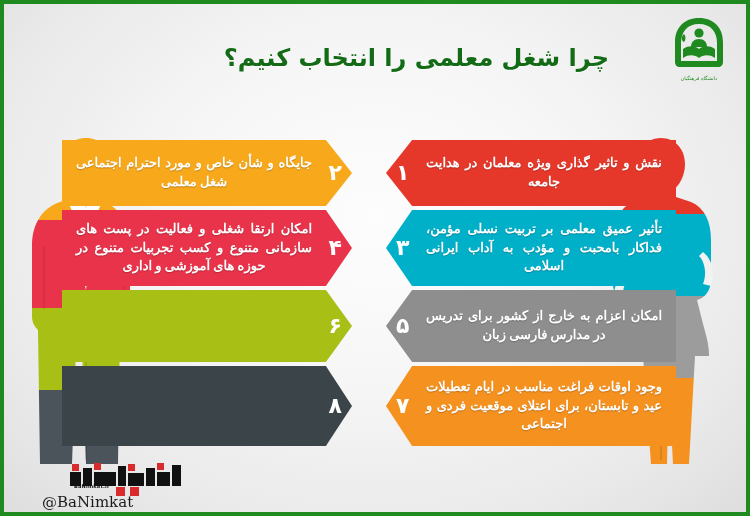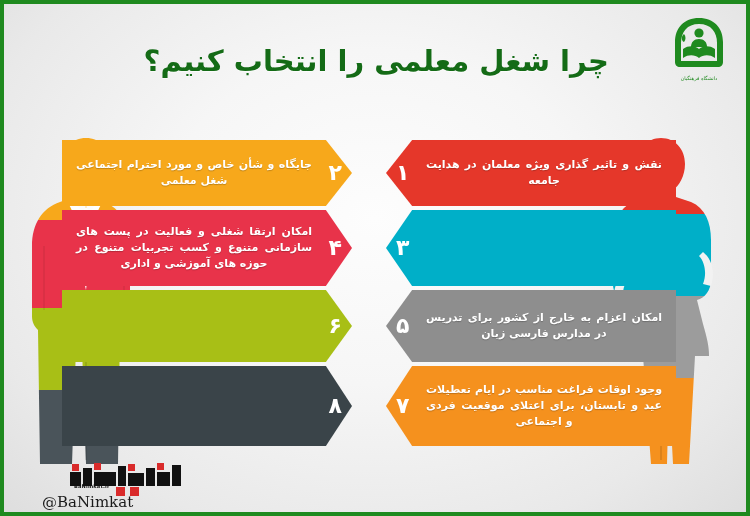--- a/index.html
+++ b/index.html
@@ -13,21 +13,21 @@
     border:4px solid #1f8a1f;
     background:
       radial-gradient(ellipse at 50% 42%, #fdfdfd 0%, #f6f6f6 40%, #e9e9e9 78%, #dedede 100%);
     overflow:hidden;
   }
 
   
   #header{position:absolute;top:0;left:0;width:750px;height:120px;}
   #title{
     position:absolute;top:40px;right:145px;
-    color:#146b16;font-size:29px;font-weight:bold;
+    color:#146b16;font-size:24px;font-weight:bold;
     letter-spacing:0px;white-space:nowrap;direction:rtl;
     text-shadow:0 1px 0 rgba(255,255,255,.6);
   }
   #logo{position:absolute;top:12px;right:22px;width:66px;height:66px;text-align:center;}
   #logo .logo-caption{
     display:block;font-size:5px;color:#1f8a1f;margin-top:1px;direction:rtl;white-space:nowrap;
   }
 
   
   .figure{position:absolute;top:130px;}
@@ -57,24 +57,25 @@
     padding:0 34px 0 14px;
     justify-content:flex-end;
   }
   .bar .num{
     position:absolute;top:50%;transform:translateY(-50%);
     color:#ffffff;font-size:22px;font-weight:bold;line-height:1;
   }
   .bar.right .num{left:10px;}
   .bar.left  .num{right:10px;}
   .bar .txt{
-    color:#ffffff;font-size:11px;line-height:1.45;font-weight:bold;
+    color:#ffffff;font-size:13px;line-height:1.45;font-weight:bold;
     direction:rtl;text-align:justify;text-align-last:center;
     max-width:236px;
     text-shadow:0 1px 1px rgba(0,0,0,.22);
+    font-family:Liberation Serif, serif;
   }
 
   
   #brand{position:absolute;left:38px;bottom:1px;width:150px;}
   #brand-mark{position:relative;width:122px;height:26px;}
   #brand-mark .blk{position:absolute;background:#111111;}
   #brand-mark .red{position:absolute;background:#d92b2b;}
   #brand-url{
     position:absolute;left:4px;bottom:-1px;
     font-size:5px;font-weight:bold;color:#111;letter-spacing:.2px;
@@ -176,20 +177,21 @@
       </div>
       <div class="bar left" style="background:#F7A81B;">
         <span class="num">۲</span>
         <span class="txt">جایگاه و شأن خاص و مورد احترام اجتماعی شغل معلمی</span>
       </div>
     </div>
 
     <div class="row" style="top:70px;height:76px;">
       <div class="bar right" style="background:#00AFC8;">
         <span class="num">۳</span>
+        <span class="txt">تأثیر عمیق معلمی بر تربیت نسلی مؤمن، فداکار بامحبت و مؤدب به آداب ایرانی اسلامی</span>
       </div>
       <div class="bar left" style="background:#E8334A;">
         <span class="num">۴</span>
         <span class="txt">امکان ارتقا شغلی و فعالیت در پست های سازمانی متنوع و کسب تجربیات متنوع در حوزه های آموزشی و اداری</span>
       </div>
     </div>
 
     <div class="row" style="top:150px;height:72px;">
       <div class="bar right" style="background:#8E8E8E;">
         <span class="num">۵</span>

